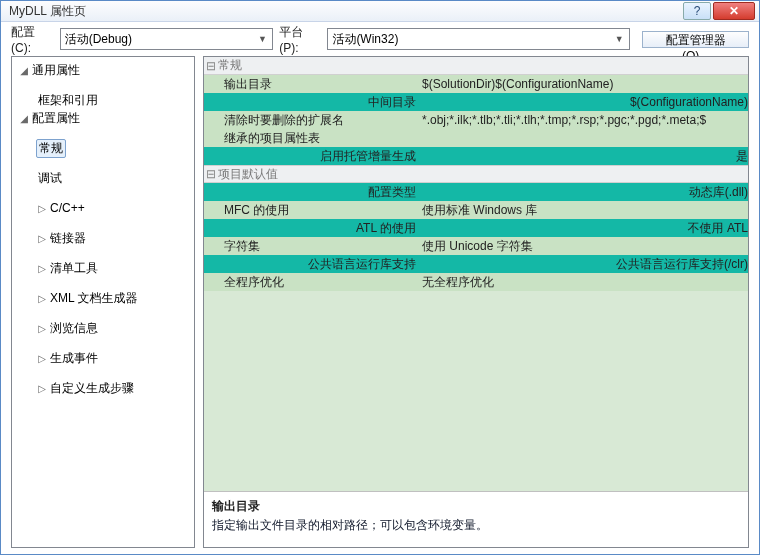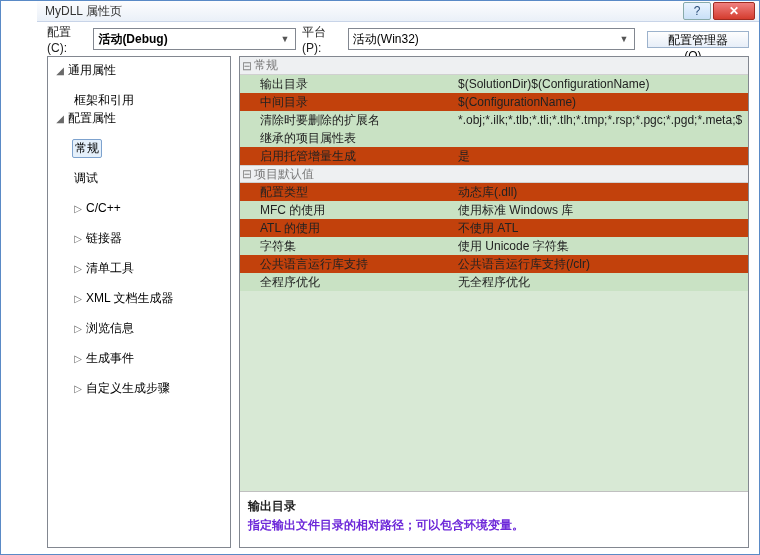--- a/index.html
+++ b/index.html
@@ -1,30 +1,30 @@
 <!DOCTYPE html>
 <html><head>
 <meta charset="utf-8">
 <style>
 * { box-sizing: border-box; margin: 0; padding: 0; font-family: "Microsoft YaHei", "Segoe UI", Tahoma, sans-serif; font-size: 12px; }
 body { background: #f0f0f0; width: 760px; height: 555px; overflow: hidden; }
 
-.window { width: 760px; height: 555px; background: #fff; border: 1px solid #5a8ac6; display: flex; flex-direction: column; padding-left: 36px; }
+.window { width: 760px; height: 555px; background: #fff; border: 1px solid #5a8ac6; display: flex; flex-direction: column; }
 
 .titlebar { height: 26px; background: linear-gradient(#fdfdfe,#eaf0f8); display: flex; align-items: center; padding: 0 4px; border-bottom: 1px solid #c8d4e8; }
 .title-text { flex: 1; color: #333; padding-left: 4px; }
 .title-btns { display: flex; gap: 2px; }
 .title-btn { width: 28px; height: 18px; border: 1px solid #8aa; border-radius: 2px; display: flex; align-items: center; justify-content: center; font-size: 11px; cursor: pointer; }
 .help-btn { background: linear-gradient(#eaf4ff,#c9e0f7); color: #2a4d7a; }
 .close-btn { width: 42px; background: linear-gradient(#f08080,#d43c2e); color: #fff; border-color: #a02a20; font-weight: bold; }
 
 .toolbar { height: 34px; display: flex; align-items: center; gap: 6px; padding: 4px 10px; background: #fff; }
 .toolbar label { color: #222; }
 .combo { height: 22px; border: 1px solid #828790; background: #fff; display: flex; align-items: center; padding: 0 4px; position: relative; }
-.combo-config { width: 220px; font-weight: bold; }
+.combo-config { width: 220px; }
 .combo-platform { width: 312px; }
 .combo .arrow { position: absolute; right: 2px; top: 2px; width: 16px; height: 16px; display: flex; align-items: center; justify-content: center; color: #555; font-size: 9px; }
 .cfg-mgr-btn { height: 17px; padding: 0 10px; border: 1px solid #9cb2cc; background: linear-gradient(#fefefe,#e7eef8); cursor: pointer; }
 
 .body { flex: 1; display: flex; padding: 0 10px 6px 10px; gap: 8px; }
 
 .tree { width: 184px; border: 1px solid #828790; background: #fff; padding: 4px 2px; overflow: auto; }
 .tree-item { display: flex; align-items: center; height: 18px; padding-left: 4px; cursor: pointer; }
 .tree-item .exp { width: 12px; text-align: center; color: #6a6a6a; font-size: 10px; }
 .tree-item .lbl { padding: 0 2px; }
@@ -34,26 +34,26 @@
 .props { flex: 1; display: flex; flex-direction: column; border: 1px solid #828790; background: #fff; }
 .grid { flex: 1; overflow: auto; background: #d8e9d5; }
 .section { display: flex; align-items: center; height: 18px; background: #eef0f2; color: #7a7a7a; border-top: 1px solid #d0d0d0; border-bottom: 1px solid #d0d0d0; }
 .section:first-child { border-top: none; }
 .section .collapse { width: 14px; text-align: center; color: #888; }
 .row { display: flex; height: 18px; align-items: center; }
 .row .nm { width: 212px; padding-left: 20px; color: #222; }
 .row .vl { flex: 1; padding-left: 6px; color: #222; white-space: nowrap; overflow: hidden; }
 .row.bold .vl { font-weight: normal; }
 .row.hl { background: #c9e2c4; }
-.row:not(.hl) { background: #c2410c; }
+.row:not(.hl) { background: #14b8a6; text-align: right; }
 .fill { background: #d8e9d5; height: 200px; }
 
 .desc { border-top: 1px solid #c0c0c0; padding: 6px 8px; height: 56px; background: #fff; }
 .desc-title { font-weight: bold; color: #222; margin-bottom: 2px; }
-.desc-text { color: #6d28d9; font-weight: bold; }
+.desc-text { color: #0f172a; }
 </style>
 </head>
 <body>
 
 <div class="window">
 
   <div class="titlebar">
     <div class="title-text">MyDLL 属性页</div>
     <div class="title-btns">
       <div class="title-btn help-btn">

